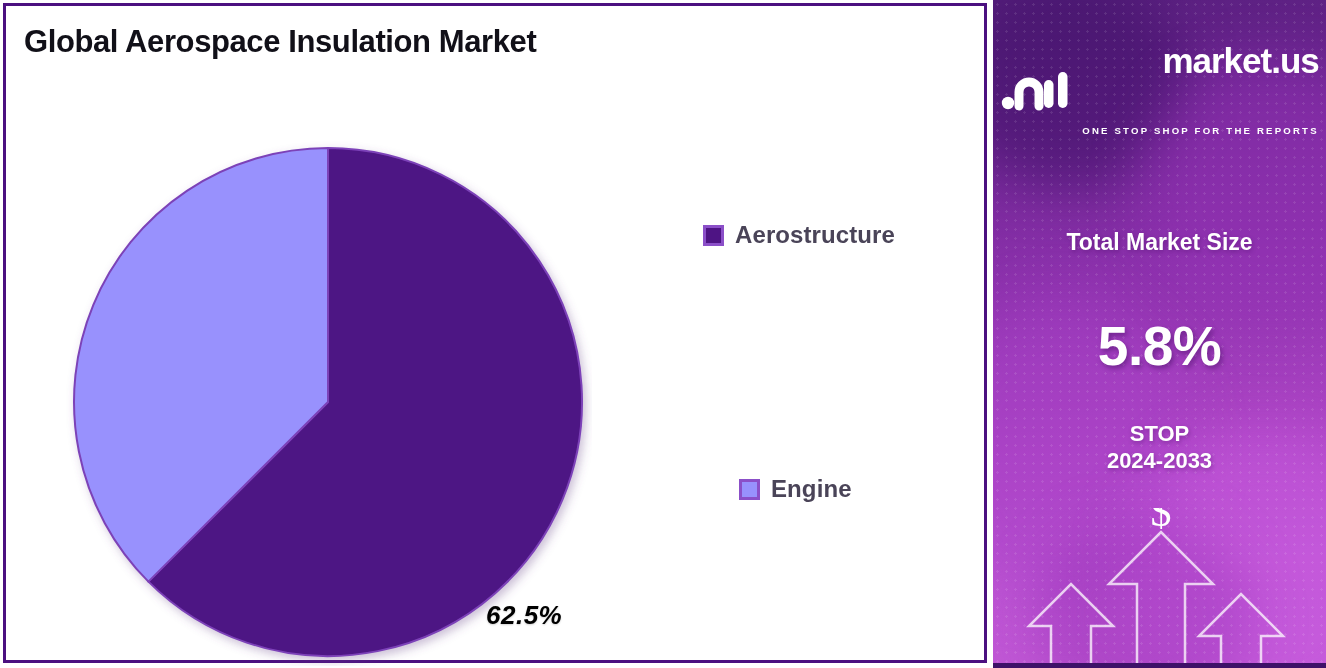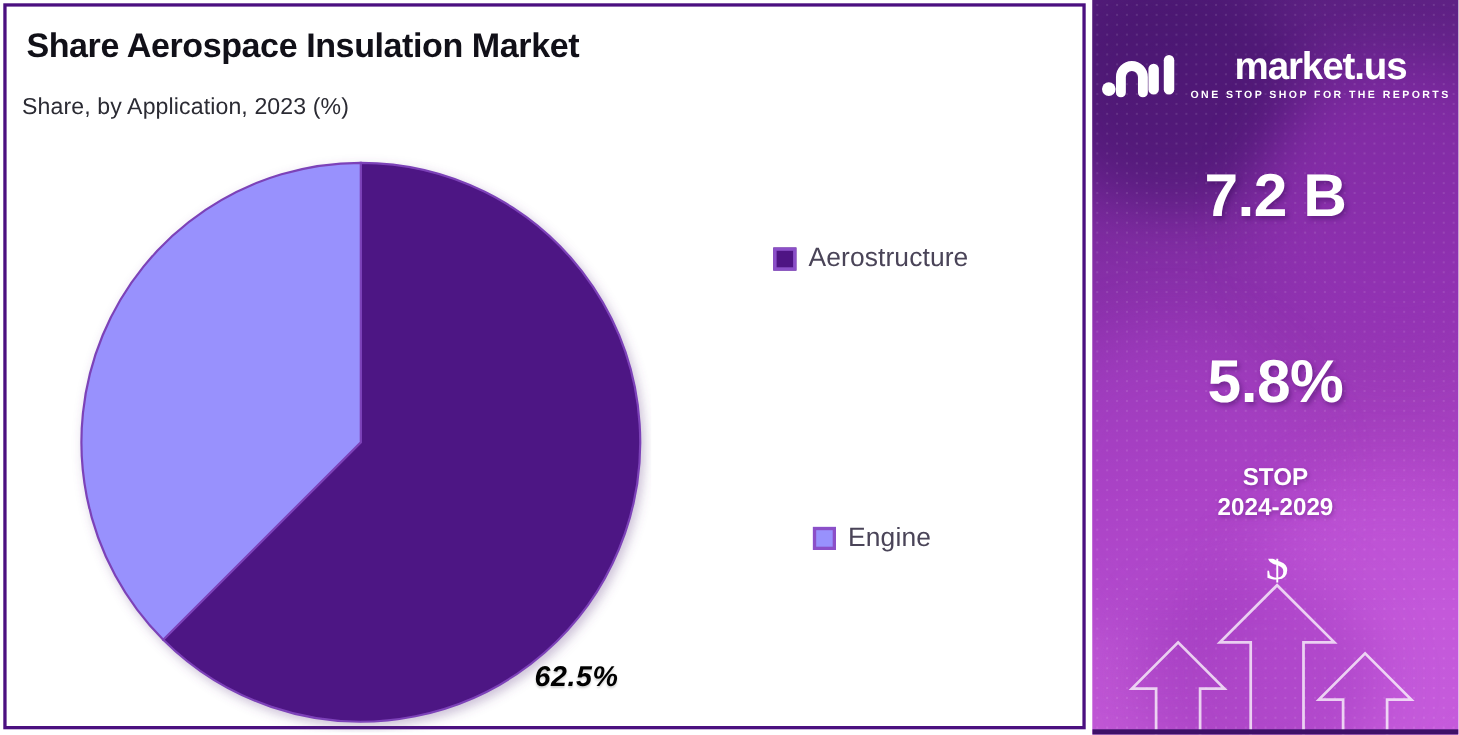--- a/index.html
+++ b/index.html
@@ -40,21 +40,21 @@
   .legend-item{
     position:absolute;display:flex;align-items:center;gap:11px;
   }
   .legend-item.i0{top:215px;left:0;}
   .legend-item.i1{top:469px;left:0;padding-left:36px;}
   .legend-swatch{
     width:21px;height:21px;box-sizing:border-box;
     border:3px solid #8B4FC8;flex:0 0 auto;
   }
   .legend-label{
-    font-size:24px;color:#4A4458;font-weight:400;white-space:nowrap;
+    font-size:24px;color:#4A4458;font-weight:700;white-space:nowrap;
     letter-spacing:0.1px;
   }
 
   
   .stat-panel{
     position:absolute;left:993px;top:0;width:333px;height:668px;
     overflow:hidden;
     background:linear-gradient(175deg,#5A2080 0%,#6B2490 16%,#8E32AE 42%,#AE45C6 66%,#BE55D4 84%,#C158D6 100%);
   }
   
@@ -71,21 +71,21 @@
     background-size:9px 9px;
     pointer-events:none;
   }
 
   
   .logo-row{
     position:absolute;left:0;right:0;top:44px;
     display:flex;align-items:center;justify-content:center;gap:12px;
   }
   .logo-mark{width:70px;height:44px;flex:0 0 auto;}
-  .logo-textblock{display:flex;flex-direction:column;align-items:center;}
+  .logo-textblock{display:flex;flex-direction:column;align-items:flex-end;gap:44px;}
   .logo-word{
     font-size:35px;font-weight:bold;color:#ffffff;line-height:0.96;
     letter-spacing:-1px;
   }
   .logo-tag{
     font-size:9.6px;font-weight:bold;color:#ffffff;
     letter-spacing:2.2px;margin-top:3px;white-space:nowrap;
   }
 
   .big-number{
@@ -111,23 +111,22 @@
     background:#3E1168;
   }
 </style>
 </head>
 <body>
 
 <div class="page">
 
   <div class="chart-panel">
 
-    <div class="chart-title">Share Aerospace Insulation Market</div>
-
-    <div class="chart-subtitle">Share, by Application, 2023 (%)</div>
+    <div class="chart-title">Global Aerospace Insulation Market</div>
+
 
     <div class="pie-wrap">
       <svg class="pie-svg" width="528" height="528" viewBox="0 0 528 528">
         <defs>
           <filter id="pieShadow" x="-20%" y="-20%" width="140%" height="140%">
             <feDropShadow dx="3" dy="4" stdDeviation="5" flood-color="#6a4a8a" flood-opacity="0.35"></feDropShadow>
           </filter>
         </defs>
         <g filter="url(#pieShadow)">
 
@@ -169,30 +168,30 @@
         <path d="M19 38 V24 a10 10 0 0 1 20 0 V38" fill="none" stroke="#ffffff" stroke-width="9" stroke-linecap="round"></path>
         <rect x="44" y="12" width="9.5" height="28" rx="4.7" fill="#ffffff"></rect>
         <rect x="58" y="4" width="9.5" height="36" rx="4.7" fill="#ffffff"></rect>
       </svg>
       <span class="logo-textblock">
         <span class="logo-word">market.us</span>
         <span class="logo-tag">ONE STOP SHOP FOR THE REPORTS</span>
       </span>
     </div>
 
-    <div class="big-number n1">7.2 B</div>
 
     <div class="caption c1">
+      <div>Total Market Size</div>
     </div>
 
     <div class="big-number n2">5.8%</div>
 
     <div class="caption c2">
       <div>STOP</div>
-      <div>2024-2029</div>
+      <div>2024-2033</div>
     </div>
 
     <svg class="arrows" viewBox="0 0 333 160">
       <g fill="none" stroke="#ffffff" stroke-opacity="0.75" stroke-width="2.5">
 
         <path d="M58 160 V118 H36 L78 76 L120 118 H98 V160"></path>
 
         <path d="M144 160 V76 H116 L168 24 L220 76 H192 V160"></path>
 
         <path d="M228 160 V128 H206 L248 86 L290 128 H268 V160"></path>

